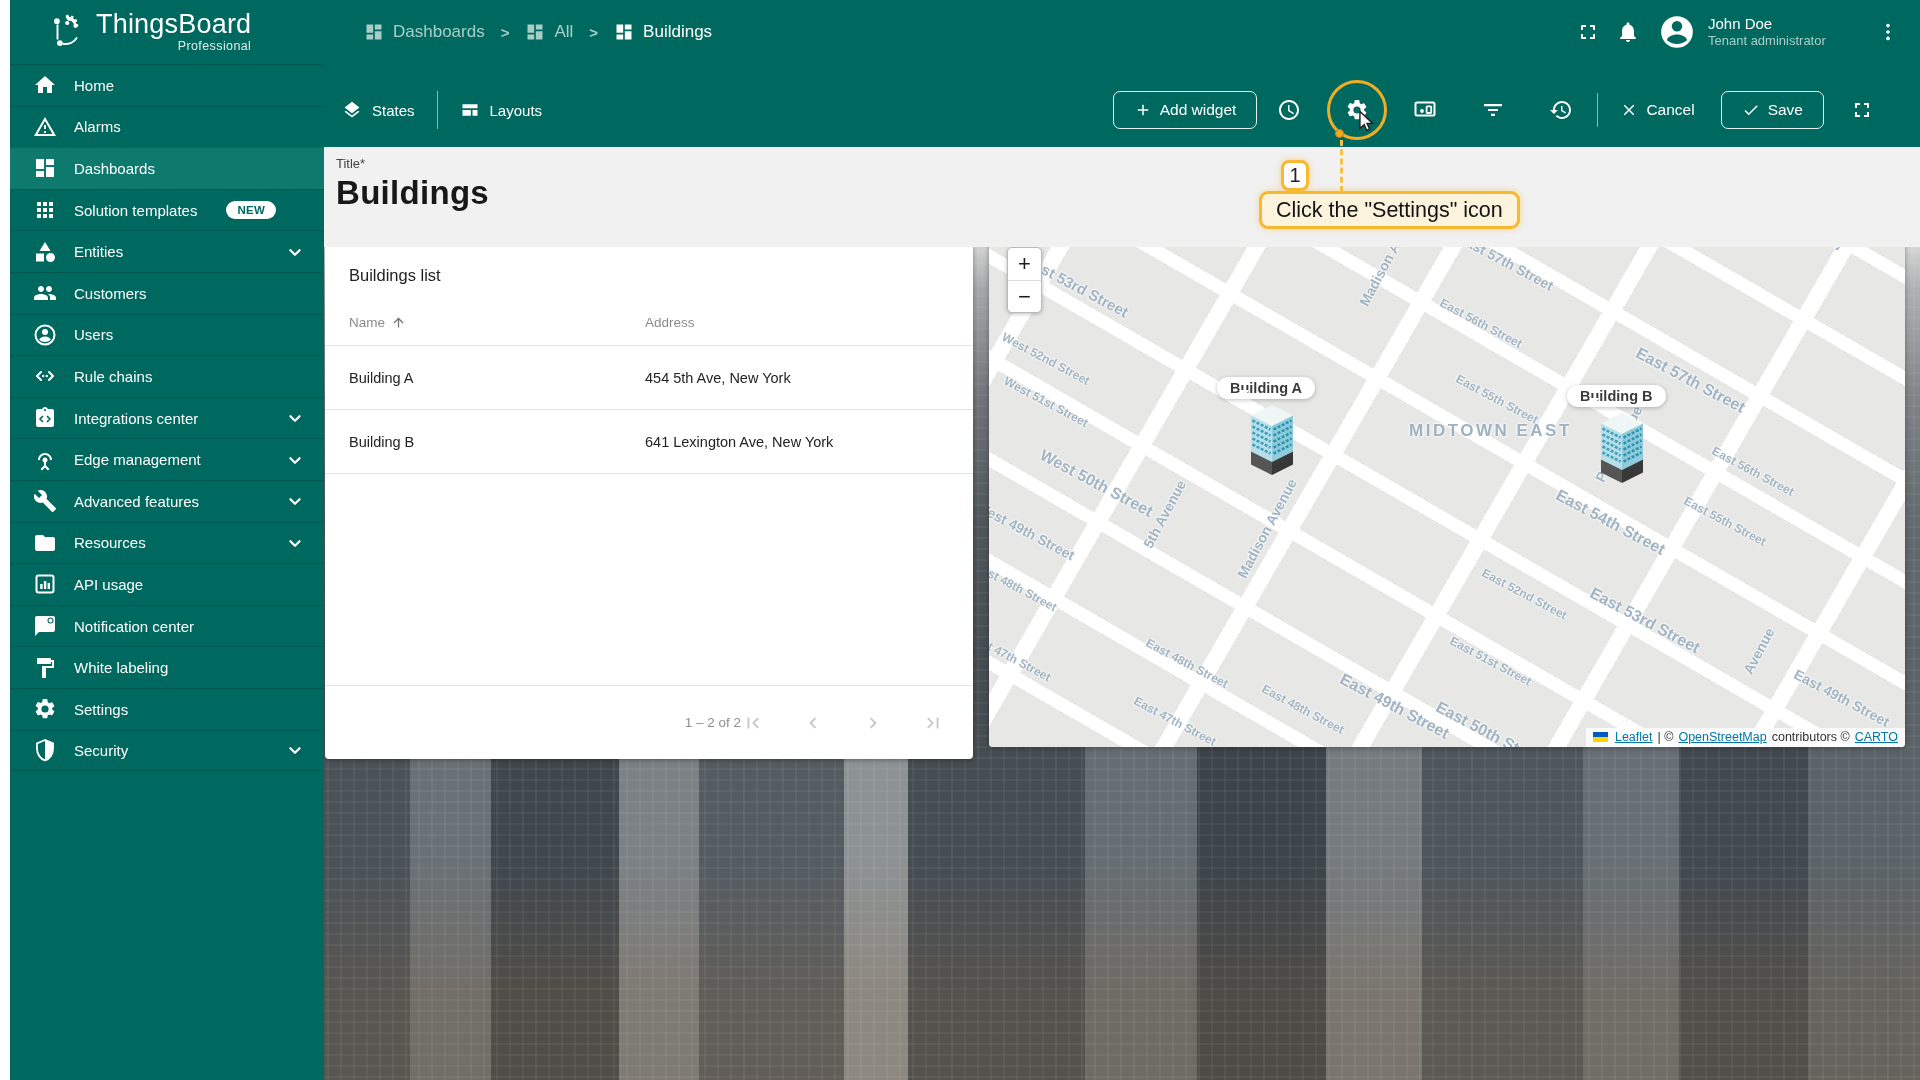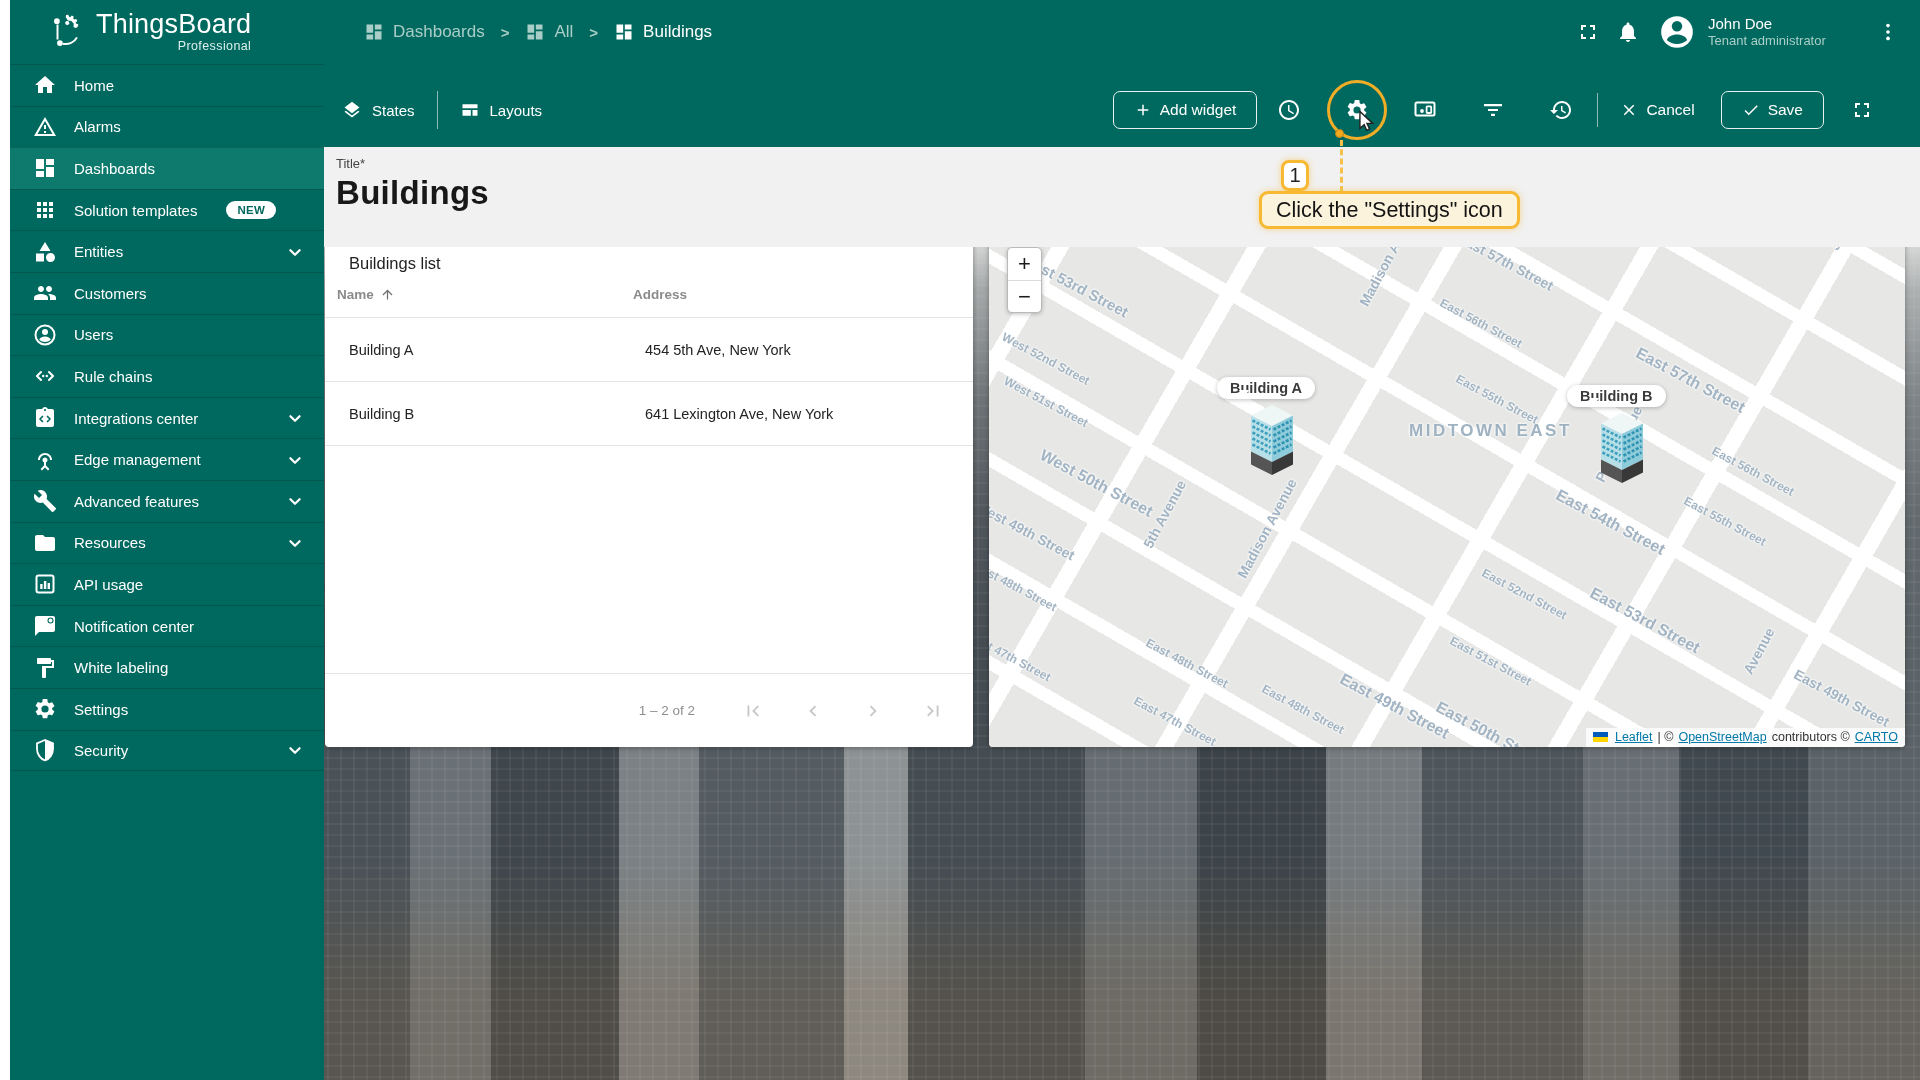--- a/index.html
+++ b/index.html
@@ -76,32 +76,32 @@
       repeating-linear-gradient(180deg, rgba(255,241,214,.05) 0 2px, rgba(0,0,0,0) 2px 11px),
       repeating-linear-gradient(90deg, rgba(255,255,255,.05) 0 2px, rgba(0,0,0,0) 2px 13px),
       linear-gradient(0deg, rgba(140,100,55,.22) 0 10%, rgba(0,0,0,0) 26%),
       linear-gradient(90deg,#4a5258 0 6%,#6a7176 6% 11%,#3f474d 11% 19%,#7b8185 19% 24%,#545c62 24% 33%,#8d9294 33% 37%,#454d53 37% 48%,#666d72 48% 55%,#3c444a 55% 63%,#757b7f 63% 69%,#4e565c 69% 79%,#686f74 79% 85%,#414950 85% 93%,#5b6368 93% 100%),
       linear-gradient(180deg,#9ba0a1 0%,#6e7477 45%,#3a4146 100%);
   }
 
   .card{position:absolute;background:#fff;border-radius:4px;box-shadow:0 1px 5px rgba(0,0,0,.35)}
 
   
-  .table-card{left:11px;top:4px;width:648px;height:514px}
+  .table-card{left:11px;top:16px;width:648px;height:514px}
   .tw-title{padding:21px 24px 0;font-size:16.5px;color:#1f1f1f}
-  .tw-head{display:flex;padding:0 12px;margin-top:14px;color:#8b8b8b;font-size:13.5px;font-weight:700}
+  .tw-head{display:flex;padding:0 24px;margin-top:30px;color:#8b8b8b;font-size:13.5px;font-weight:400}
   .col-name{width:296px;display:flex;align-items:center;gap:6px}
   .col-addr{flex:1}
   .tw-divider{height:1px;background:#e4e4e4;margin-top:15px}
   .tw-row{display:flex;padding:0 24px;height:64px;align-items:center;font-size:14.5px;color:#232323;
           border-bottom:1px solid #e4e4e4;cursor:pointer}
   .tw-footer{position:absolute;left:0;right:0;bottom:0;height:74px;border-top:1px solid #e4e4e4;
              display:flex;align-items:center;justify-content:flex-end;padding-right:28px;
              color:#8f8f8f;font-size:13.5px}
-  .pg-range{margin-right:46px}
+  .pg-range{}
   .pg-icons{display:flex;gap:36px;align-items:center}
   .pg-icons .iconbtn{width:24px;height:24px}
 
   
   .map-card{left:675px;top:4px;width:916px;height:514px;overflow:hidden;background:#e7e8e6}
   .map-bg{position:absolute;inset:-80px;
     background:
       repeating-linear-gradient(120deg, #ffffff 0 16px, rgba(0,0,0,0) 16px 170px),
       repeating-linear-gradient(30deg, #ffffff 0 13px, rgba(0,0,0,0) 13px 88px),
       repeating-linear-gradient(30deg, rgba(175,180,185,.18) 0 2px, rgba(0,0,0,0) 2px 88px),

